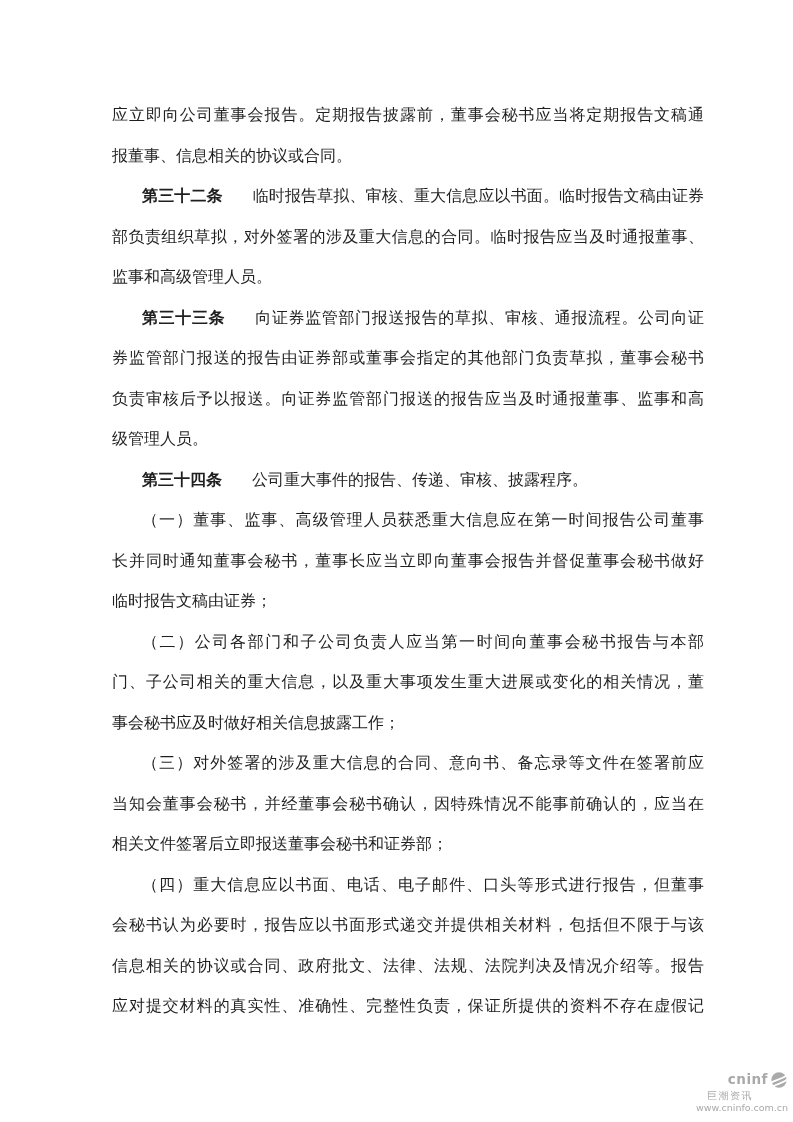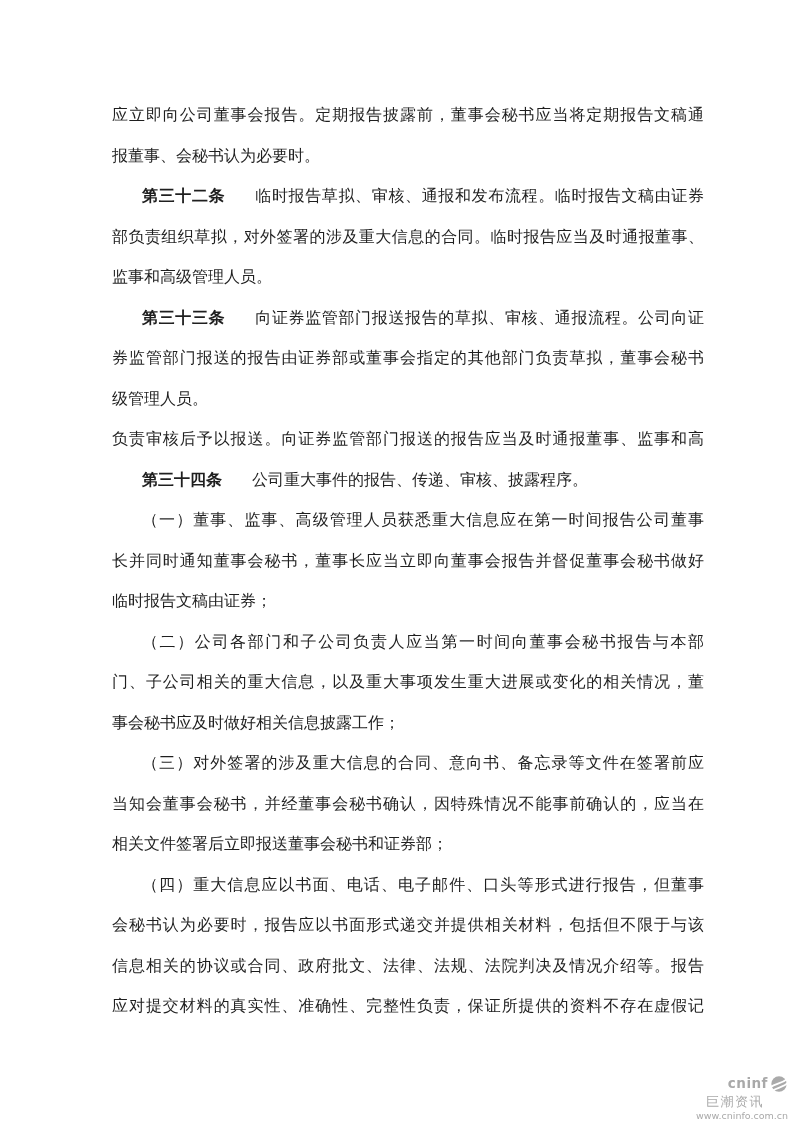--- a/index.html
+++ b/index.html
@@ -8,52 +8,52 @@
     position:absolute;left:112px;top:95px;width:592px;
     font-family:"Liberation Serif","DejaVu Serif",serif;
     font-size:16px;color:#1f1f1f;line-height:40.5px;
     text-justify:inter-character;
   }
   .line{text-align:justify;text-align-last:justify;}
   .line.last{text-align-last:left;}
   .line.indent{text-indent:30px;}
   .term{font-weight:bold;margin-right:30px;}
   .cninfo{
-    position:absolute;right:5px;bottom:1px;color:#a9a9a9;
-    font-family:"DejaVu Sans","Liberation Sans",sans-serif;text-align:right;
+    position:absolute;right:5px;bottom:9px;color:#a9a9a9;
+    font-family:"DejaVu Sans","Liberation Sans",sans-serif;text-align:center;
   }
   .row1{display:flex;align-items:center;justify-content:flex-end;}
   .cninf{font-weight:bold;font-size:13.5px;letter-spacing:.5px;line-height:1;}
   .swirl{width:18px;height:18px;margin-left:2px;}
-  .brand{font-size:13px;letter-spacing:1.5px;margin:1px 24px 0 0;line-height:1.2;}
+  .brand{font-size:10px;letter-spacing:1.5px;margin:1px 24px 0 0;line-height:1.2;}
   .url{font-size:9.5px;line-height:1.2;margin-top:0;}
 </style>
 </head>
 <body>
 
 <div class="page">
 
   <div class="content">
 
     <div>
       <div class="line">应立即向公司董事会报告。定期报告披露前，董事会秘书应当将定期报告文稿通</div>
-      <div class="line last">报董事、会秘书认为必要时。</div>
+      <div class="line last">报董事、信息相关的协议或合同。</div>
     </div>
 
     <div>
-      <div class="line indent"><span class="term">第三十二条</span><span>临时报告草拟、审核、通报和发布流程。临时报告文稿由证券</span></div>
+      <div class="line indent"><span class="term">第三十二条</span><span>临时报告草拟、审核、重大信息应以书面。临时报告文稿由证券</span></div>
       <div class="line">部负责组织草拟，对外签署的涉及重大信息的合同。临时报告应当及时通报董事、</div>
       <div class="line last">监事和高级管理人员。</div>
     </div>
 
     <div>
       <div class="line indent"><span class="term">第三十三条</span><span>向证券监管部门报送报告的草拟、审核、通报流程。公司向证</span></div>
       <div class="line">券监管部门报送的报告由证券部或董事会指定的其他部门负责草拟，董事会秘书</div>
+      <div class="line">负责审核后予以报送。向证券监管部门报送的报告应当及时通报董事、监事和高</div>
       <div class="line last">级管理人员。</div>
-      <div class="line">负责审核后予以报送。向证券监管部门报送的报告应当及时通报董事、监事和高</div>
     </div>
 
     <div>
       <div class="line indent last"><span class="term">第三十四条</span><span>公司重大事件的报告、传递、审核、披露程序。</span></div>
     </div>
 
     <div>
       <div class="line indent">（一）董事、监事、高级管理人员获悉重大信息应在第一时间报告公司董事</div>
       <div class="line">长并同时通知董事会秘书，董事长应当立即向董事会报告并督促董事会秘书做好</div>
       <div class="line last">临时报告文稿由证券；</div>

